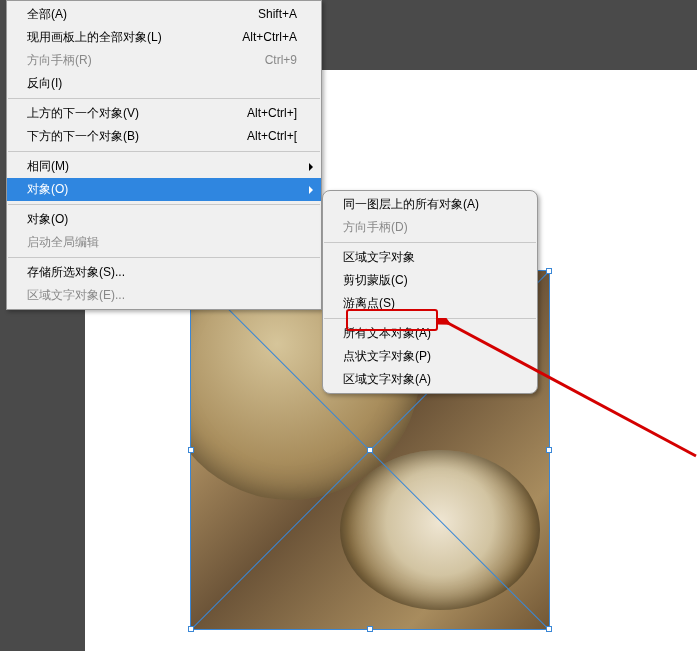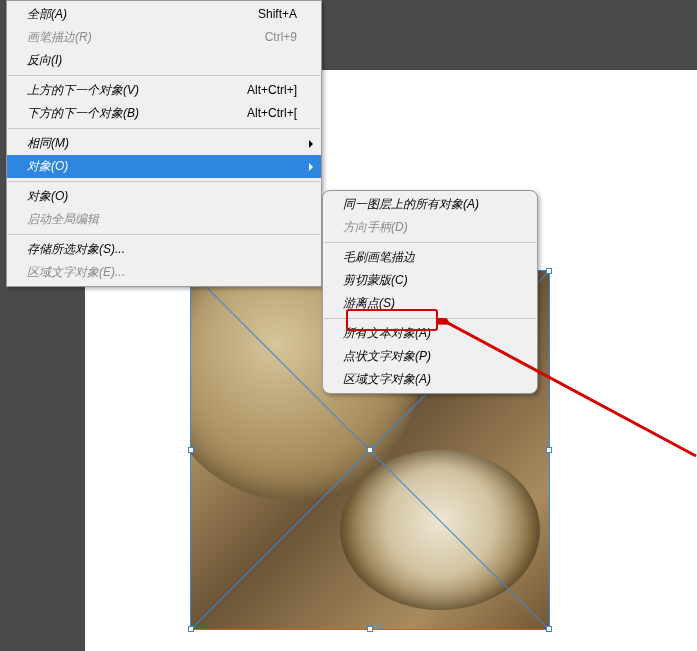--- a/index.html
+++ b/index.html
@@ -102,21 +102,21 @@
     display: flex;
     align-items: center;
     padding: 3px 24px 3px 20px;
     color: #000;
     cursor: default;
     position: relative;
     line-height: 17px;
   }
   .menu-item.disabled { color: #888; }
   .menu-item.highlighted { background: #2f86e0; color: #fff; }
-  .menu-item .label { flex: 1; font-style: italic; }
+  .menu-item .label { flex: 1; }
   .menu-item .shortcut { color: inherit; margin-left: 20px; }
   .menu-item .arrow {
     position: absolute; right: 8px; top: 50%; transform: translateY(-50%);
     width: 0; height: 0; border-top: 4px solid transparent; border-bottom: 4px solid transparent;
     border-left: 4px solid #000;
   }
   .menu-item.highlighted .arrow { border-left-color: #fff; }
   .menu-sep {
     height: 1px; background: #c8c8c8; margin: 3px 1px;
   }
@@ -159,22 +159,26 @@
   <div class="handle h-bl"></div>
   <div class="handle h-bm"></div>
   <div class="handle h-br"></div>
 </div>
 
 <div class="menu menu-main">
   <div class="menu-item">
     <span class="label">全部(A)</span>
     <span class="shortcut">Shift+A</span>
   </div>
-  <div class="menu-item disabled">
-    <span class="label">画笔描边(R)</span>
+  <div class="menu-item">
+    <span class="label">现用画板上的全部对象(L)</span>
+    <span class="shortcut">Alt+Ctrl+A</span>
+  </div>
+  <div class="menu-item disabled">
+    <span class="label">方向手柄(R)</span>
     <span class="shortcut">Ctrl+9</span>
   </div>
   <div class="menu-item">
     <span class="label">反向(I)</span>
   </div>
   <div class="menu-sep"></div>
   <div class="menu-item">
     <span class="label">上方的下一个对象(V)</span>
     <span class="shortcut">Alt+Ctrl+]</span>
   </div>
@@ -209,21 +213,21 @@
 
 <div class="menu menu-sub">
   <div class="menu-item">
     <span class="label">同一图层上的所有对象(A)</span>
   </div>
   <div class="menu-item disabled">
     <span class="label">方向手柄(D)</span>
   </div>
   <div class="menu-sep"></div>
   <div class="menu-item">
-    <span class="label">毛刷画笔描边</span>
+    <span class="label">区域文字对象</span>
   </div>
   <div class="menu-item">
     <span class="label">剪切蒙版(C)</span>
   </div>
   <div class="menu-item">
     <span class="label">游离点(S)</span>
   </div>
   <div class="menu-sep"></div>
   <div class="menu-item">
     <span class="label">所有文本对象(A)</span>

